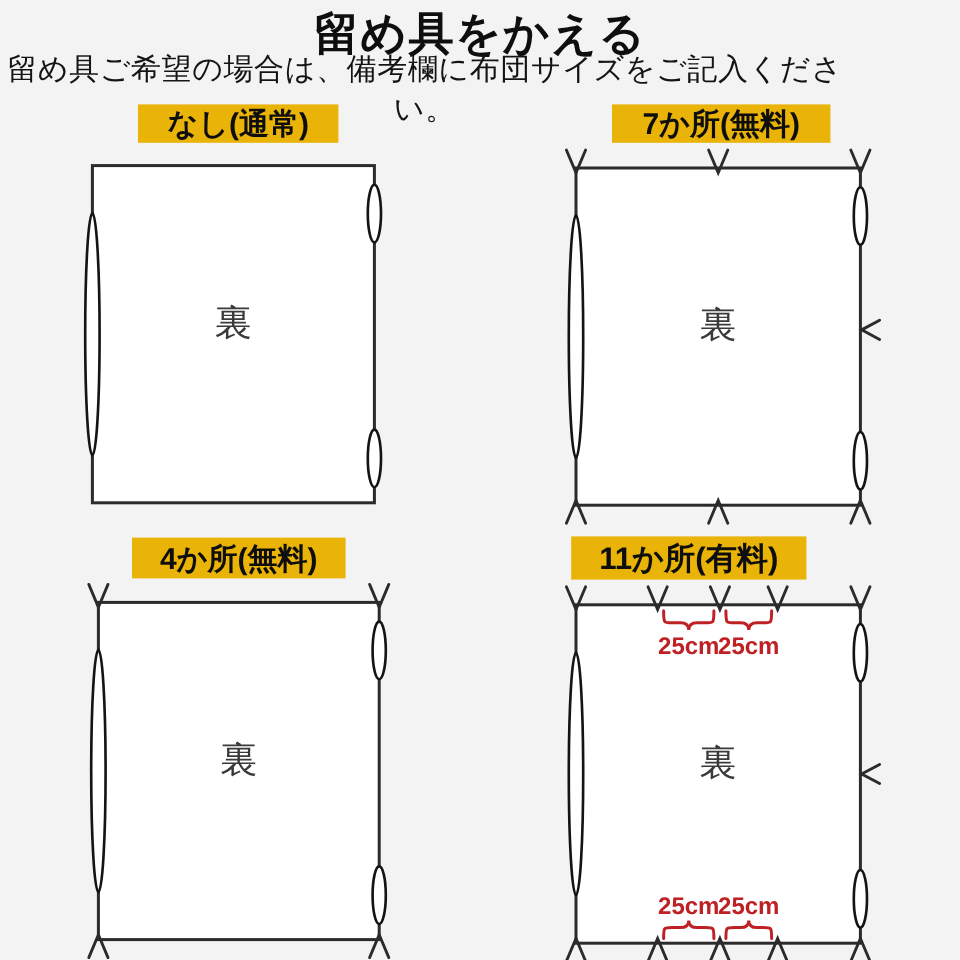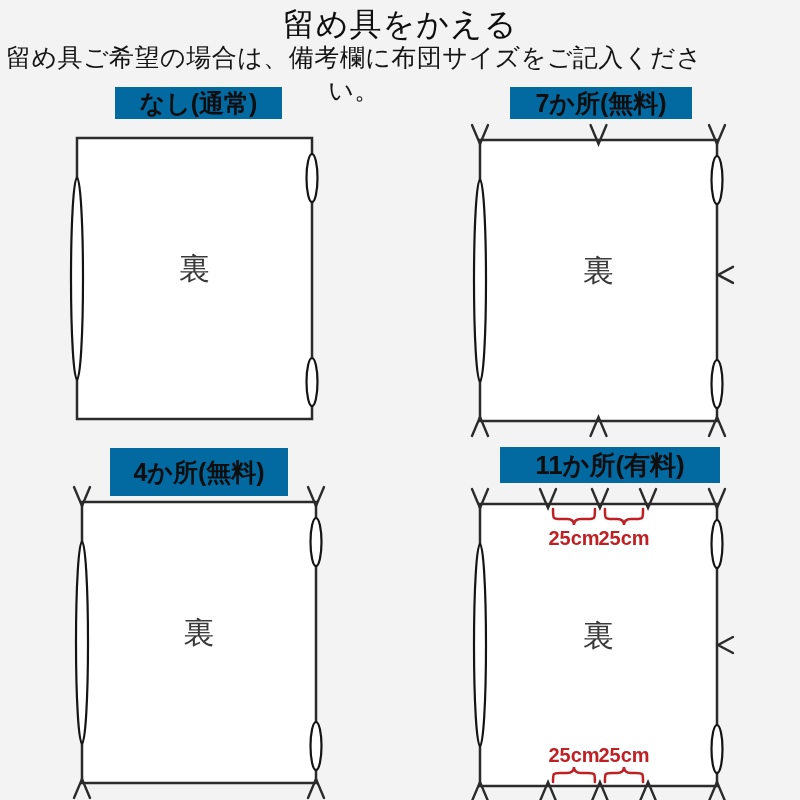--- a/index.html
+++ b/index.html
@@ -4,35 +4,35 @@
 <style>
   html,body{margin:0;padding:0;}
   body{
     width:800px;height:800px;position:relative;overflow:hidden;
     background:#f3f3f4;
     font-family:"Liberation Sans","DejaVu Sans",sans-serif;
     color:#111;
   }
   .page-title{
     position:absolute;top:3px;left:0;width:800px;text-align:center;
-    font-size:32px;font-weight:normal;letter-spacing:1px;color:#0e0e0e;
+    font-size:38px;font-weight:bold;letter-spacing:1px;color:#0e0e0e;
   }
   .page-subtitle{
     position:absolute;top:41px;left:0;width:708px;text-align:center;
     font-size:25px;font-weight:400;letter-spacing:0.5px;color:#141414;
   }
   .panel-label{
-    position:absolute;background:#0369a1;color:#0e0e0e;
+    position:absolute;background:#eab308;color:#0e0e0e;
     font-weight:bold;text-align:center;font-size:25px;
     display:flex;align-items:center;justify-content:center;
   }
   #label-none  {left:115px;top:87px;width:167px;height:32px;}
   #label-seven {left:510px;top:87px;width:182px;height:32px;}
-  #label-four  {left:110px;top:448px;width:178px;height:48px;}
-  #label-eleven{left:500px;top:447px;width:220px;height:36px;font-size:26px;}
+  #label-four  {left:110px;top:448px;width:178px;height:34px;}
+  #label-eleven{left:476px;top:447px;width:196px;height:36px;font-size:26px;}
   #diagram-svg{position:absolute;left:0;top:0;}
 </style>
 </head>
 <body>
 
 <div class="page-title">留め具をかえる</div>
 <div class="page-subtitle">留め具ご希望の場合は、備考欄に布団サイズをご記入ください。</div>
 
 <svg id="diagram-svg" width="800" height="800" viewBox="0 0 800 800">
     <g>

